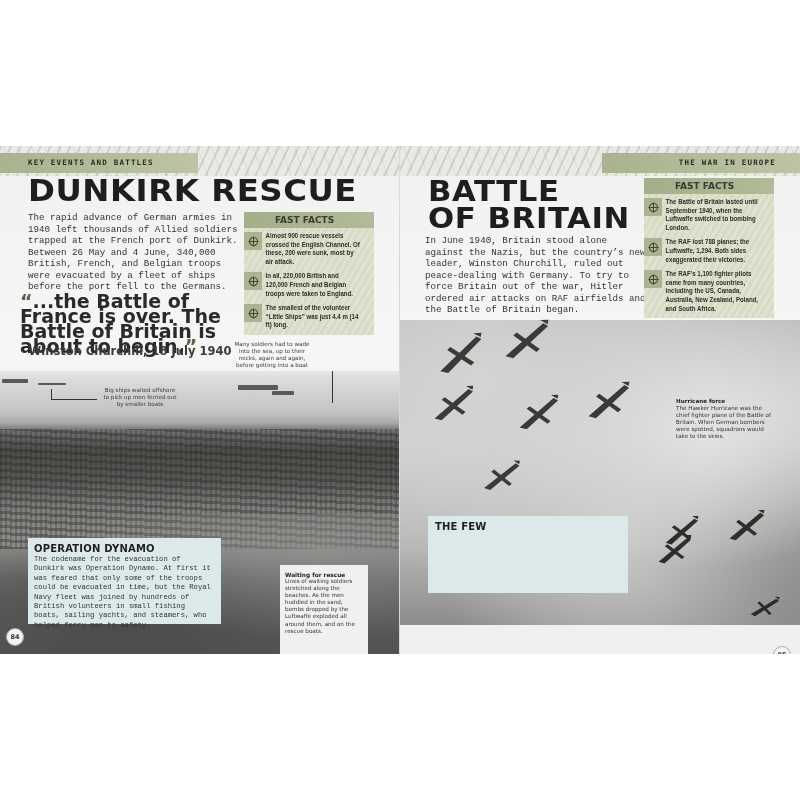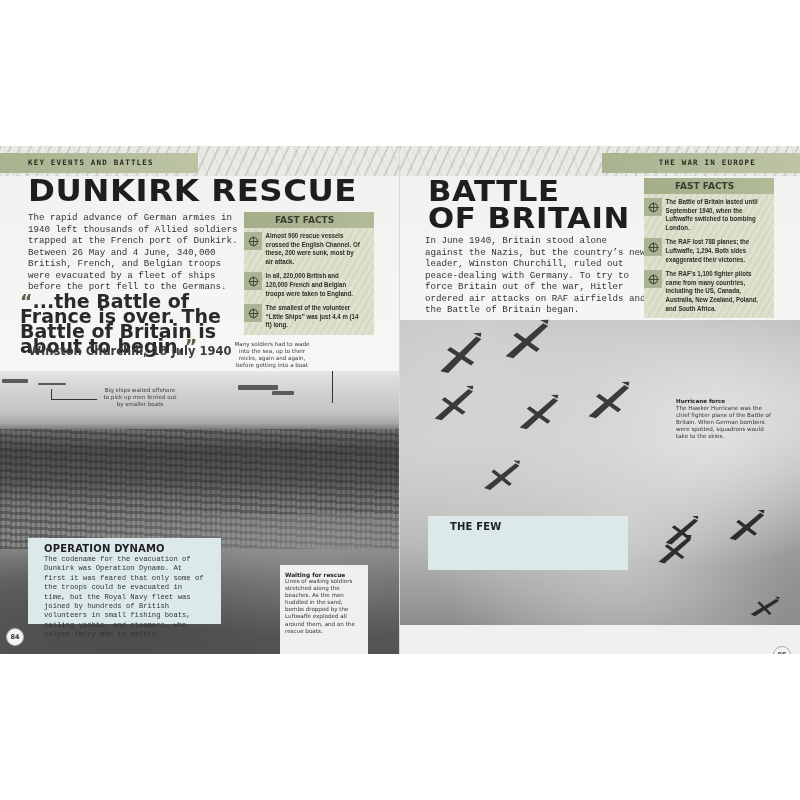--- a/index.html
+++ b/index.html
@@ -17,21 +17,21 @@
     background:
       repeating-linear-gradient(115deg, rgba(160,160,155,0.35) 0 2px, transparent 2px 9px),
       repeating-linear-gradient(70deg, rgba(180,180,175,0.25) 0 1px, transparent 1px 13px),
       #e9e9e6; }
 
   .section-tag { position: absolute; top: 7px; height: 20px;
     background: linear-gradient(90deg, #a9b38f, #bcc4a4);
     font-family: "DejaVu Sans Mono", monospace; font-size: 7.5px; letter-spacing: 1.2px;
     color: #2c2c24; font-weight: bold; line-height: 20px; }
   .page.left .section-tag { left: 0; width: 198px; padding-left: 28px; }
-  .page.right .section-tag { right: 0; width: 198px; text-align: right; padding-right: 44px; }
+  .page.right .section-tag { right: 0; width: 198px; text-align: right; padding-right: 24px; }
 
   .title { position: absolute; font-family: "DejaVu Sans", sans-serif; font-weight: 900;
     color: #1e1e1e; letter-spacing: 0.5px; line-height: 1; }
   .title.dunkirk { left: 28px; top: 30px; font-size: 30px; transform: scaleX(1.08); transform-origin: left top; }
   .title.battle { left: 28px; top: 32px; font-size: 28px; line-height: 27px; transform: scaleX(1.1); transform-origin: left top; }
 
   .intro { position: absolute; font-family: "Liberation Mono", monospace; font-size: 9.2px;
     line-height: 11.5px; color: #333; }
   .page.left .intro { left: 28px; top: 66px; width: 215px; }
   .page.right .intro { left: 25px; top: 89px; width: 222px; }
@@ -75,21 +75,21 @@
       radial-gradient(ellipse at 80% 30%, rgba(150,150,148,0.6), transparent 60%),
       radial-gradient(ellipse at 30% 70%, rgba(60,60,58,0.6), transparent 55%),
       radial-gradient(ellipse at 95% 80%, rgba(80,80,78,0.5), transparent 50%); }
   .ship { position: absolute; background: #5a5a5a; height: 4px; border-radius: 1px; }
 
   .caption { position: absolute; font-family: "DejaVu Sans", sans-serif; font-size: 5.6px;
     line-height: 7px; color: #3a3a3a; text-align: center; }
   .caption-line { position: absolute; background: #333; }
 
   .dynamo { position: absolute; left: 28px; top: 392px; width: 193px; height: 86px;
-    background: #dce9ea; padding: 5px 16px; }
+    background: #dce9ea; padding: 5px 6px; }
   .box-head { font-family: "DejaVu Sans", sans-serif; font-weight: bold; font-size: 10px;
     color: #1f1f1f; letter-spacing: 0.2px; }
   .box-body { font-family: "Liberation Mono", monospace; font-size: 7.2px; line-height: 9.4px;
     color: #333; margin-top: 1px; }
 
   .waiting { position: absolute; left: 280px; top: 419px; width: 88px; height: 89px;
     background: #f0f0ee; padding: 7px 5px; }
   .waiting .cap-head { font-family: "DejaVu Sans", sans-serif; font-weight: bold; font-size: 5.8px; color: #222; }
   .waiting .cap-body { font-family: "DejaVu Sans", sans-serif; font-size: 5.6px; line-height: 7.1px; color: #333; }
 
@@ -108,22 +108,22 @@
       radial-gradient(ellipse at 90% 90%, #8e8e8c, transparent 50%),
       linear-gradient(180deg, #bdbdbb 0%, #cfcfcd 40%, #b5b5b3 75%, #8c8c8a 100%); }
   .plane { position: absolute; }
   .plane svg { width: 100%; height: 100%; }
   .page.right .foot-band { position: absolute; left: 0; top: 479px; width: 400px; height: 29px; background: #f0f0ee; }
 
   .hurricane { position: absolute; left: 276px; top: 78px; width: 100px;
     font-family: "DejaVu Sans", sans-serif; font-size: 5.6px; line-height: 7px; color: #333; }
   .hurricane .cap-head { font-weight: bold; color: #222; }
 
-  .few { position: absolute; left: 28px; top: 196px; width: 200px; height: 54px;
-    background: #dce9ea; padding: 5px 22px; }
+  .few { position: absolute; left: 28px; top: 196px; width: 200px; height: 77px;
+    background: #dce9ea; padding: 5px 7px; }
   .few .box-body { font-size: 6.9px; line-height: 9px; }
 </style>
 </head>
 <body>
 
 <div class="spread">
 
   <div class="page left">
     <div class="grunge"></div>
     <div class="section-tag">KEY EVENTS AND BATTLES</div>

